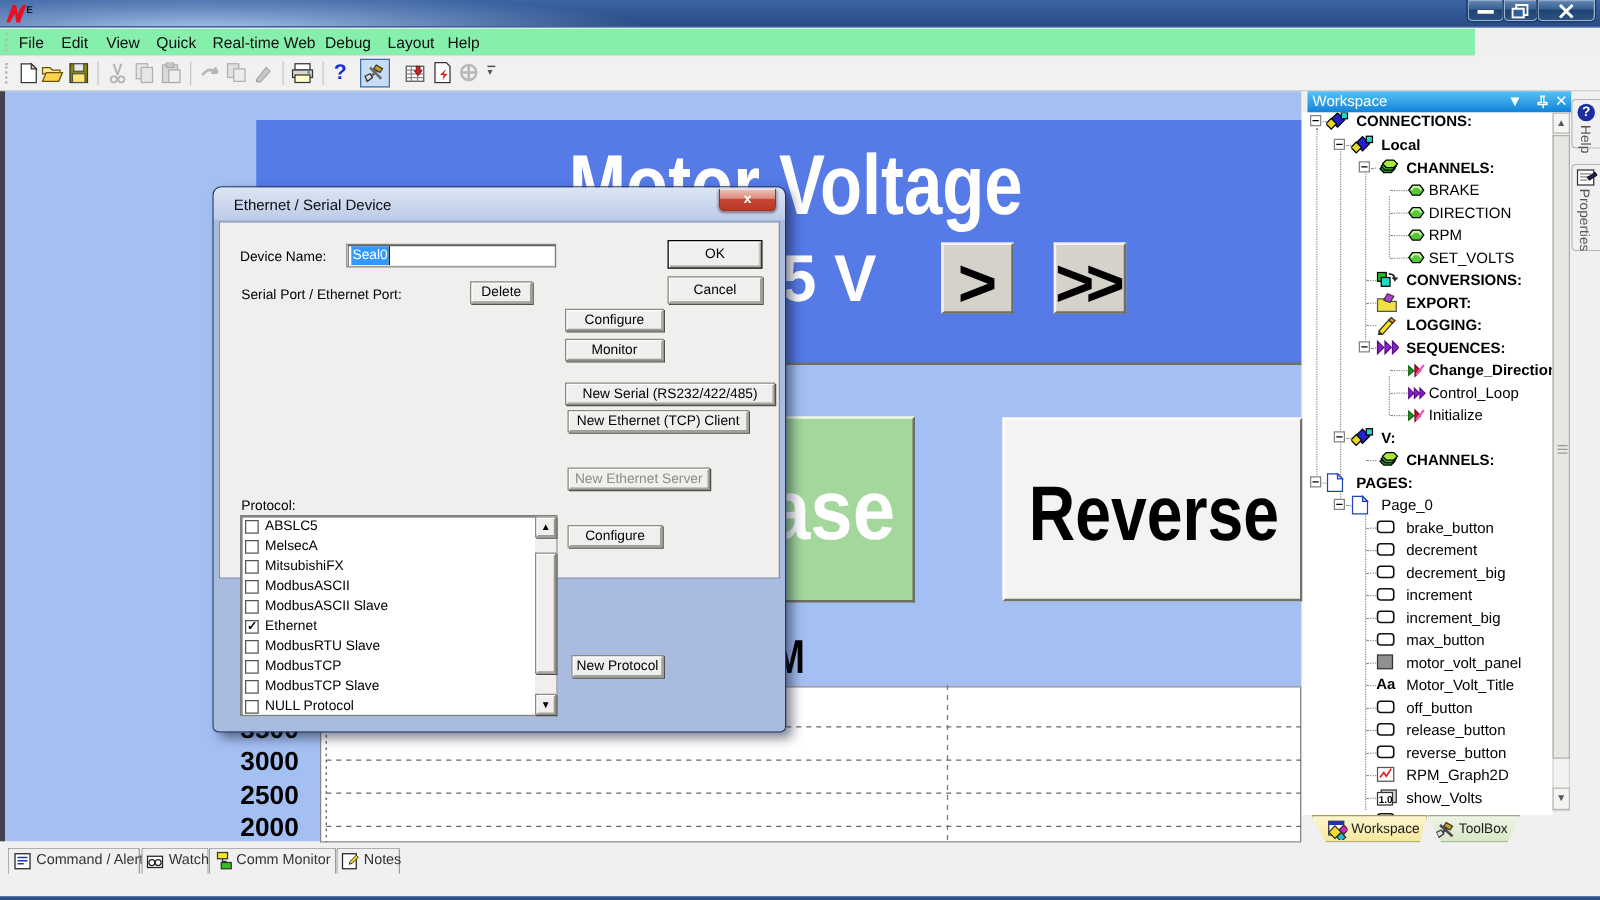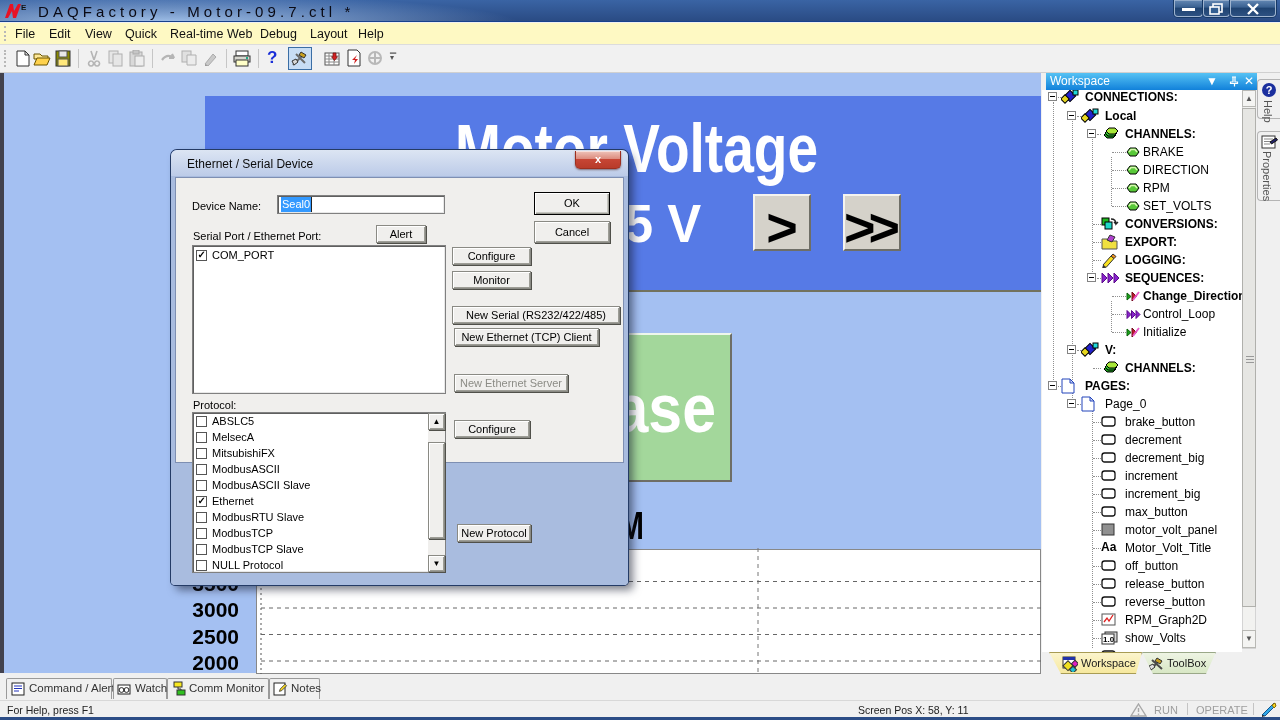--- a/index.html
+++ b/index.html
@@ -13,21 +13,21 @@
     radial-gradient(ellipse 480px 40px at 160px 24px, rgba(168,200,240,1), rgba(168,200,240,0) 75%),
     linear-gradient(#3a64a4, #2a4b84);
   border-bottom:1px solid #17418c;
 }
 #titletext { left:38px; top:3px; font-size:15px; letter-spacing:4.1px; color:#0a0a14; white-space:nowrap; }
 .winbtn { top:0; height:17px; border:1px solid #9fb4cf; border-top:none; border-radius:0 0 4px 4px;
   background:linear-gradient(#6488b4 0%, #3a6191 45%, #1f4371 50%, #2d5182 100%);
   box-shadow:inset 0 1px 0 rgba(255,255,255,.3), 0 0 0 1px #163966; }
 
 
-#menubar { left:0; top:23px; width:1280px; height:22px; background:#fef9c3; border-bottom:1px solid #dcdcdc;}
+#menubar { left:0; top:23px; width:1180px; height:22px; background:#86efac; border-bottom:1px solid #dcdcdc;}
 .menuitem { position:absolute; top:4px; font-size:12.5px; color:#111; }
 
 
 #toolbar { left:0; top:45px; width:1280px; height:28px; background:#f1f1f1; border-bottom:1px solid #d0d0d0; }
 .tsep { position:absolute; top:4px; width:1px; height:19px; background:#c6c6c6; }
 
 
 #page { left:0px; top:73px; width:1041px; height:600px; background:#a4c0f2; border-left:4px solid #42424e; }
 #mvpanel { left:205px; top:96px; width:836px; height:196px; background:#567ae6; border-bottom:2px solid #72725e; }
 .graybtn { position:absolute; background:#d5d2ca; border-top:2px solid #f4f3ef; border-left:2px solid #f4f3ef; border-right:2px solid #6e6e66; border-bottom:2px solid #6e6e66; color:#000; font-weight:bold; text-align:center; }
@@ -74,21 +74,20 @@
 </style>
 </head>
 <body>
 <div id="root">
 
   <div class="abs" id="titlebar"></div>
   <svg class="abs" style="left:4px;top:2px" width="28" height="18" viewBox="0 0 28 18">
     <path d="M1 16 L6 2 L9 2 L10 9 L14 2 L17 2 L12 16 L9 16 L8 9 L4 16 Z" fill="#e81123"></path>
     <text x="17" y="8" font-size="8" font-weight="bold" fill="#111">E</text>
   </svg>
-  <div class="abs" id="titletext">DAQFactory - Motor-09.7.ctl *</div>
   <div class="abs winbtn" style="left:1174px;width:29px"></div>
   <div class="abs winbtn" style="left:1203px;width:27px"></div>
   <div class="abs winbtn" style="left:1230px;width:46px"></div>
   <div class="abs" style="left:1182px;top:8px;width:13px;height:3px;background:#fff"></div>
   <svg class="abs" style="left:1209px;top:3px" width="14" height="12" viewBox="0 0 14 12">
     <rect x="4" y="1" width="9" height="8" fill="none" stroke="#fff" stroke-width="1.6"></rect>
     <rect x="1" y="4" width="9" height="7" fill="#335f92" stroke="#fff" stroke-width="1.6"></rect>
   </svg>
   <svg class="abs" style="left:1246px;top:3px" width="14" height="12" viewBox="0 0 14 12">
     <path d="M2 1 L12 11 M12 1 L2 11" stroke="#fff" stroke-width="2.4"></path>
@@ -192,20 +191,23 @@
   <div class="abs" id="mvpanel"></div>
   <div class="abs" style="left:455px;top:109px;color:#fff;font-weight:bold;font-size:68px;transform:scaleX(0.81);transform-origin:0 0;white-space:nowrap">Motor Voltage</div>
   <div class="abs" style="left:554px;top:193px;color:#fff;font-weight:bold;font-size:53px;transform:scaleX(0.96);transform-origin:0 0;white-space:nowrap">2.75 V</div>
   <div class="abs graybtn" style="left:753px;top:194px;width:58px;height:57px;font-size:54px;line-height:62px">&gt;</div>
   <div class="abs graybtn" style="left:843px;top:194px;width:58px;height:57px;font-size:54px;line-height:62px;letter-spacing:-7px;text-indent:-7px">&gt;&gt;</div>
 
   <div class="abs" style="left:408px;top:333px;width:324px;height:149px;background:#a3d79b;border-top:2px solid #eef7ec;border-left:2px solid #eef7ec;border-right:2px solid #6e6e66;border-bottom:2px solid #6e6e66;overflow:hidden">
     <div style="position:absolute;right:14px;top:34px;color:#fff;font-weight:bold;font-size:68px;transform:scaleX(0.895);transform-origin:100% 0;white-space:nowrap">Increase</div>
   </div>
 
+  <div class="abs" style="left:802px;top:334px;width:240px;height:147px;background:#f4f3f1;border-top:2px solid #fdfdfc;border-left:2px solid #fdfdfc;border-right:2px solid #72726a;border-bottom:2px solid #72726a">
+    <div style="position:absolute;left:19px;top:40px;color:#000;font-weight:bold;font-size:62px;transform:scaleX(0.83);transform-origin:0 0;white-space:nowrap">Reverse</div>
+  </div>
 
   <div class="abs" style="left:578px;top:505px;color:#000;font-weight:bold;font-size:38px;transform:scaleX(0.78);transform-origin:0 0">RPM</div>
 
   <div class="abs" style="left:256px;top:549px;width:785px;height:125px;background:#fff;border:1px solid #888"></div>
   <svg class="abs" style="left:256px;top:548px" width="785" height="126" viewBox="0 0 785 126">
     <line x1="5" y1="0" x2="5" y2="126" stroke="#555" stroke-width="1" stroke-dasharray="2,3"></line>
     <line x1="502" y1="0" x2="502" y2="126" stroke="#777" stroke-width="1" stroke-dasharray="4,4"></line>
     <line x1="5" y1="33.5" x2="785" y2="33.5" stroke="#666" stroke-width="1" stroke-dasharray="4,4"></line>
     <line x1="5" y1="60" x2="785" y2="60" stroke="#666" stroke-width="1" stroke-dasharray="4,4"></line>
     <line x1="5" y1="86.5" x2="785" y2="86.5" stroke="#666" stroke-width="1" stroke-dasharray="4,4"></line>
@@ -222,25 +224,21 @@
     <div class="abs" id="dlgclient">
       <div class="dlab" style="left:16px;top:22px">Device Name:</div>
       <div class="sunken" style="left:101px;top:17px;width:168px;height:19px">
         <span style="position:absolute;left:3px;top:1px;height:15px;line-height:15px;background:#3399ff;color:#fff;font-size:11px;padding:0 1px">Seal0</span>
           <span style="position:absolute;left:33px;top:1px;width:1px;height:15px;background:#222"></span>
       </div>
       <div class="dbtn" style="left:358px;top:14px;width:76px;height:23px;line-height:21px;border:1px solid #000;box-shadow:inset 1px 1px 0 #ffffff, inset -1px -1px 0 #9d9d96, inset -2px -2px 0 #c6c6c0">OK</div>
       <div class="dbtn" style="left:358px;top:43px;width:76px;height:22px;line-height:20px">Cancel</div>
 
       <div class="dlab" style="left:17px;top:52px">Serial Port / Ethernet Port:</div>
-      <div class="dbtn" style="left:200px;top:47px;width:50px;height:18px;line-height:16px">Alert</div>
-      <div class="sunken" style="left:16px;top:67px;width:254px;height:149px">
-        <div class="cb on" style="left:3px;top:4px"></div>
-        <div class="dlab" style="left:19px;top:3px">COM_PORT</div>
-      </div>
+      <div class="dbtn" style="left:200px;top:47px;width:50px;height:18px;line-height:16px">Delete</div>
       <div class="dbtn" style="left:276px;top:69px;width:79px;height:18px;line-height:16px">Configure</div>
       <div class="dbtn" style="left:276px;top:93px;width:79px;height:18px;line-height:16px">Monitor</div>
       <div class="dbtn" style="left:276px;top:128px;width:168px;height:18px;line-height:16px">New Serial (RS232/422/485)</div>
       <div class="dbtn" style="left:278px;top:150px;width:145px;height:18px;line-height:16px">New Ethernet (TCP) Client</div>
       <div class="dbtn" style="left:278px;top:196px;width:114px;height:18px;line-height:16px;color:#8c8c86">New Ethernet Server</div>
 
       <div class="dlab" style="left:17px;top:221px">Protocol:</div>
       <div class="sunken" style="left:16px;top:234px;width:254px;height:161px">
         <div class="cb" style="left:3px;top:3px"></div>
           <div class="dlab" style="left:19px;top:2px">ABSLC5</div>
@@ -560,32 +558,15 @@
     <span style="position:absolute;left:21px;top:3px">Comm Monitor</span>
     </div>
   <div class="abs btab" style="left:269px;width:51px;white-space:nowrap">
     <svg style="position:absolute;left:3px;top:2px" width="15" height="16">
         <rect x="1" y="2" width="11" height="12" fill="#fff" stroke="#222"></rect>
         <path d="M13 3 l-6 6 -1 3 3 -1 6 -6 z" fill="#f8d820" stroke="#333" transform="scale(0.8) translate(2,1)"></path>
       </svg>
     <span style="position:absolute;left:21px;top:3px">Notes</span>
     </div>
 
-  <div class="abs" id="statusbar">
-    <span style="position:absolute;left:7px;top:3px">For Help, press F1</span>
-    <span style="position:absolute;left:858px;top:3px">Screen Pos X: 58, Y: 11</span>
-    <svg style="position:absolute;left:1130px;top:2px" width="17" height="14">
-        <path d="M8.5 1 L16 13 L1 13 Z" fill="none" stroke="#a8a8a8" stroke-width="1.4"></path>
-        <path d="M8.5 5 v4 M8.5 10.5 v1.5" stroke="#a8a8a8" stroke-width="1.4"></path>
-      </svg>
-    <span style="position:absolute;left:1154px;top:3px;color:#9e9e9e;font-size:11px">RUN</span>
-    <div style="position:absolute;left:1187px;top:2px;width:1px;height:12px;background:#c4c4c4"></div>
-    <span style="position:absolute;left:1196px;top:3px;color:#9e9e9e;font-size:11px">OPERATE</span>
-    <div style="position:absolute;left:1253px;top:2px;width:1px;height:12px;background:#c4c4c4"></div>
-    <svg style="position:absolute;left:1261px;top:1px" width="17" height="15">
-        <path d="M1 13 L13 1 L15 3 L4 14 Z" fill="#30a8e8" stroke="#14548c"></path>
-        <path d="M11 3 l3 -2 1 3 -2 2 z" fill="#f8d820" stroke="#8a6a00"></path>
-        <path d="M1 13 l3 1 -3 1 z" fill="#222"></path>
-      </svg>
-  </div>
   <div class="abs" id="winbottom"></div>
 
 </div>
 
 </body></html>

